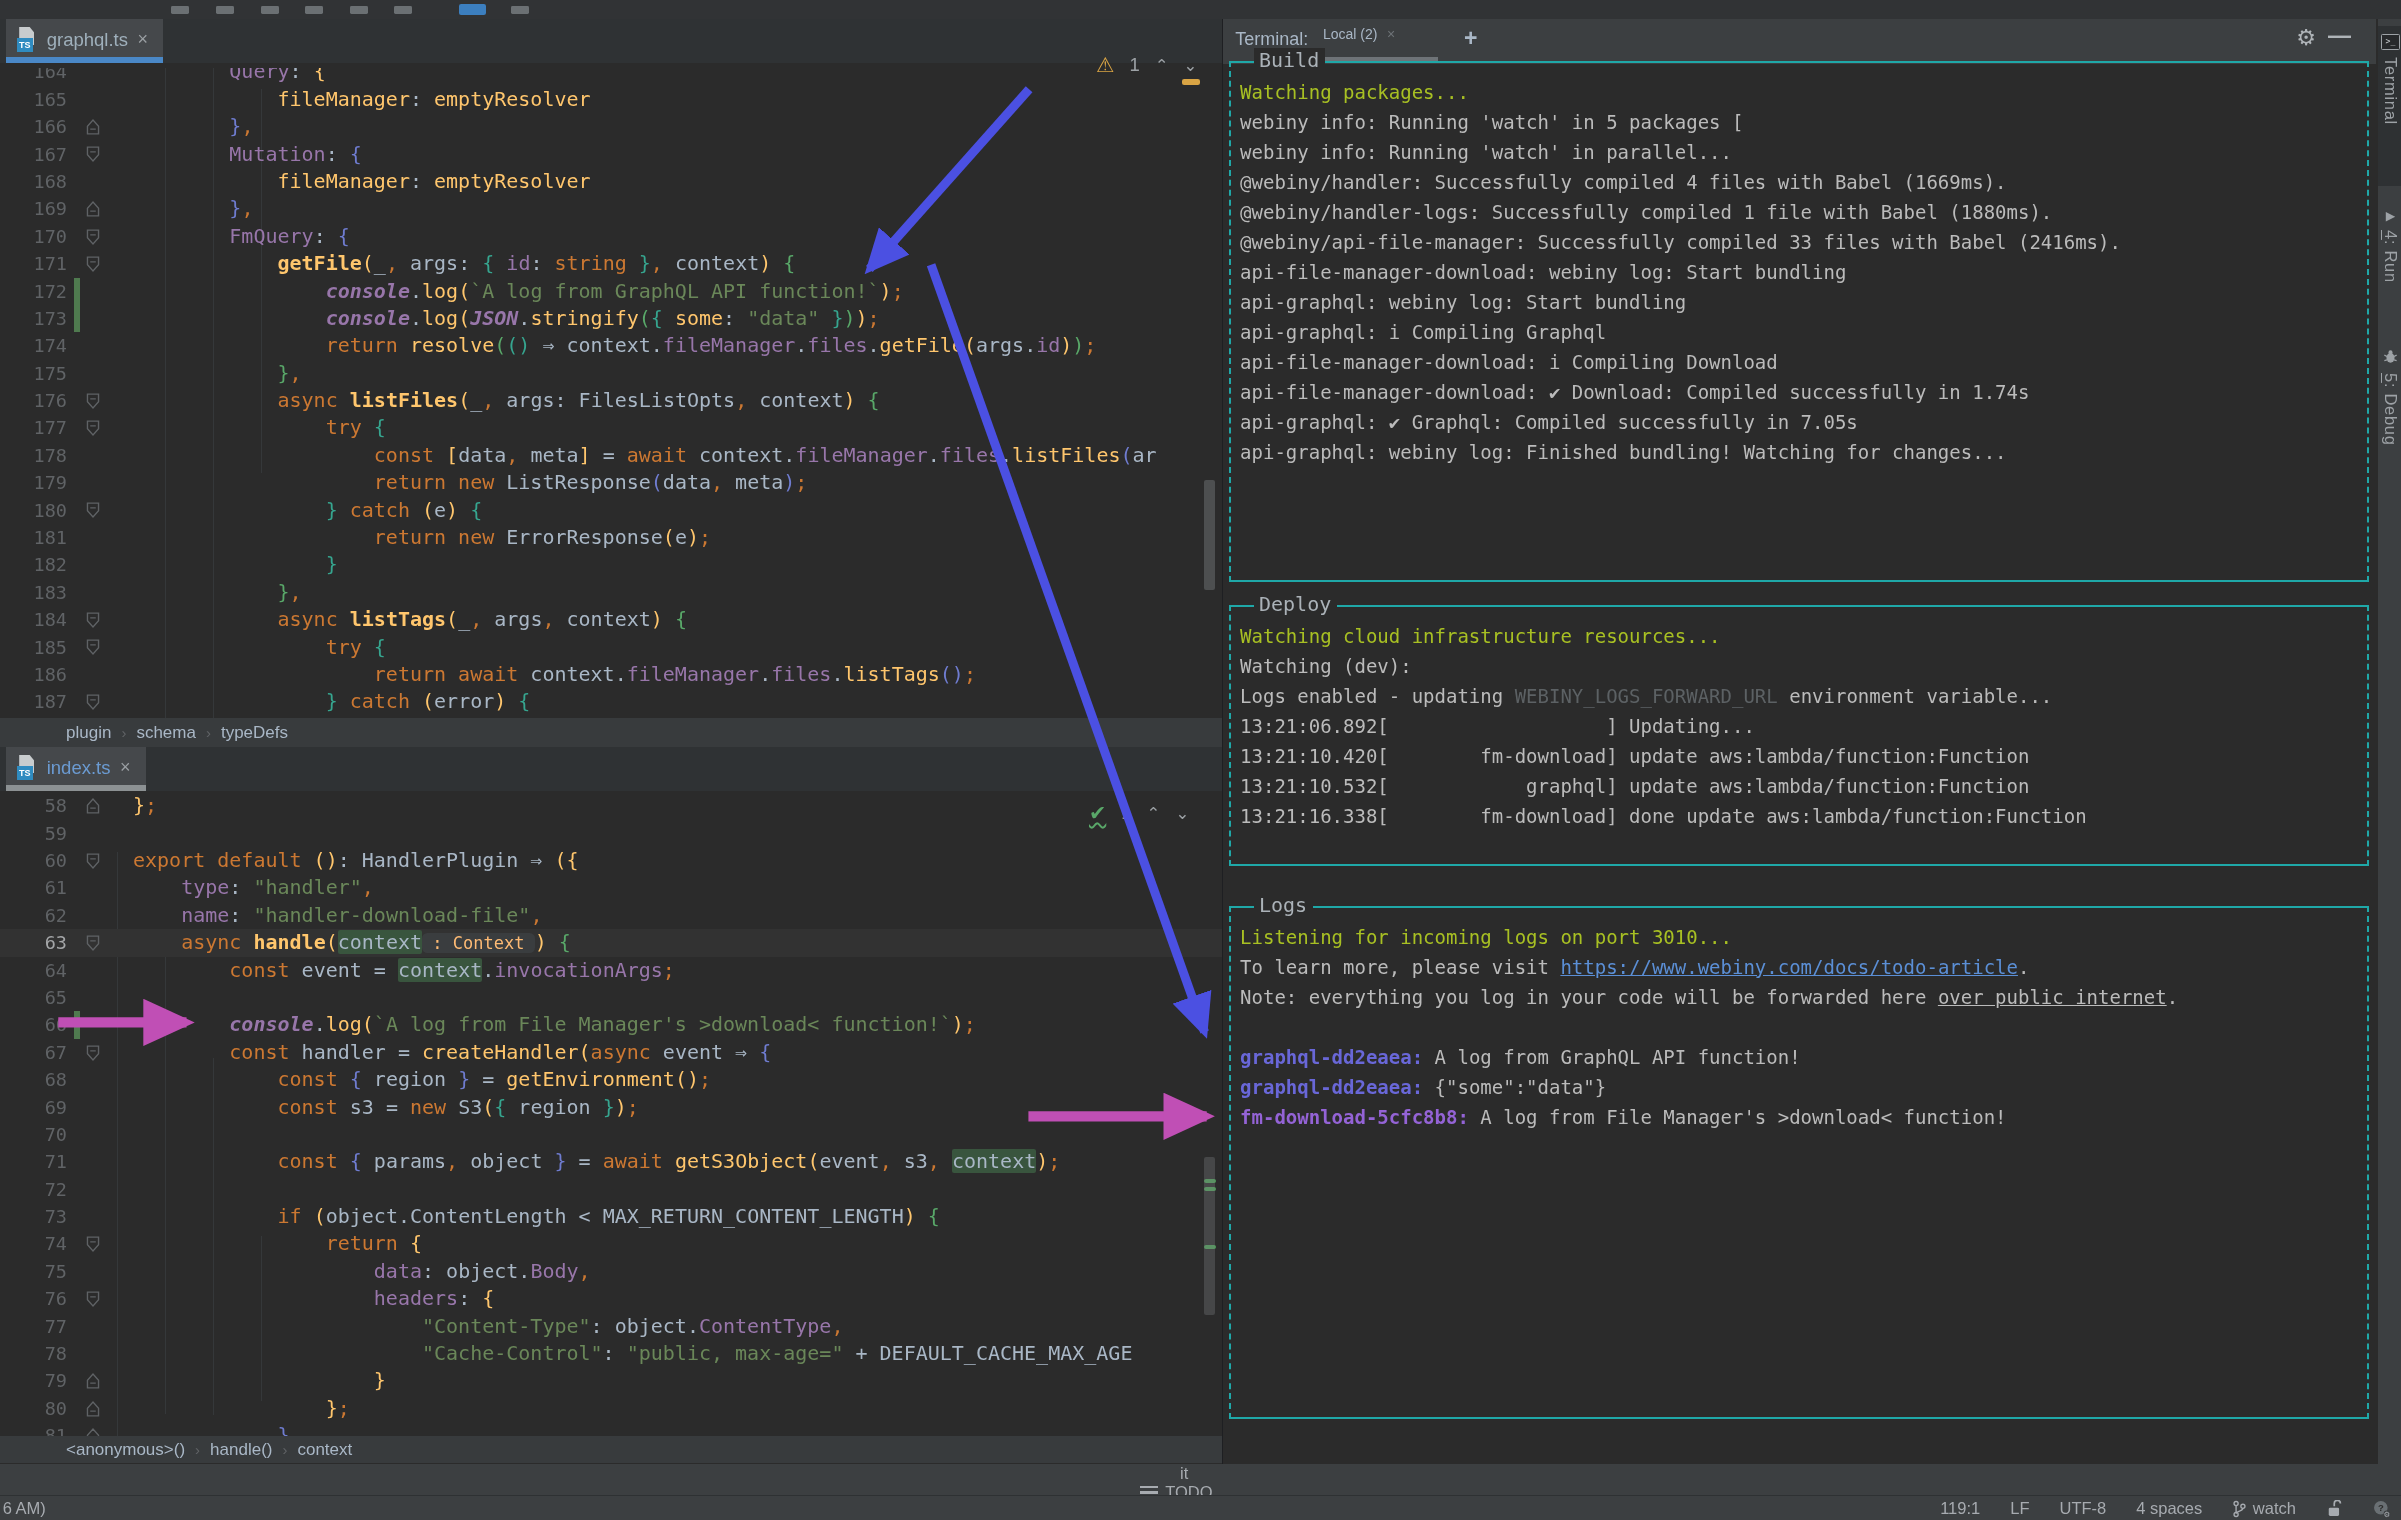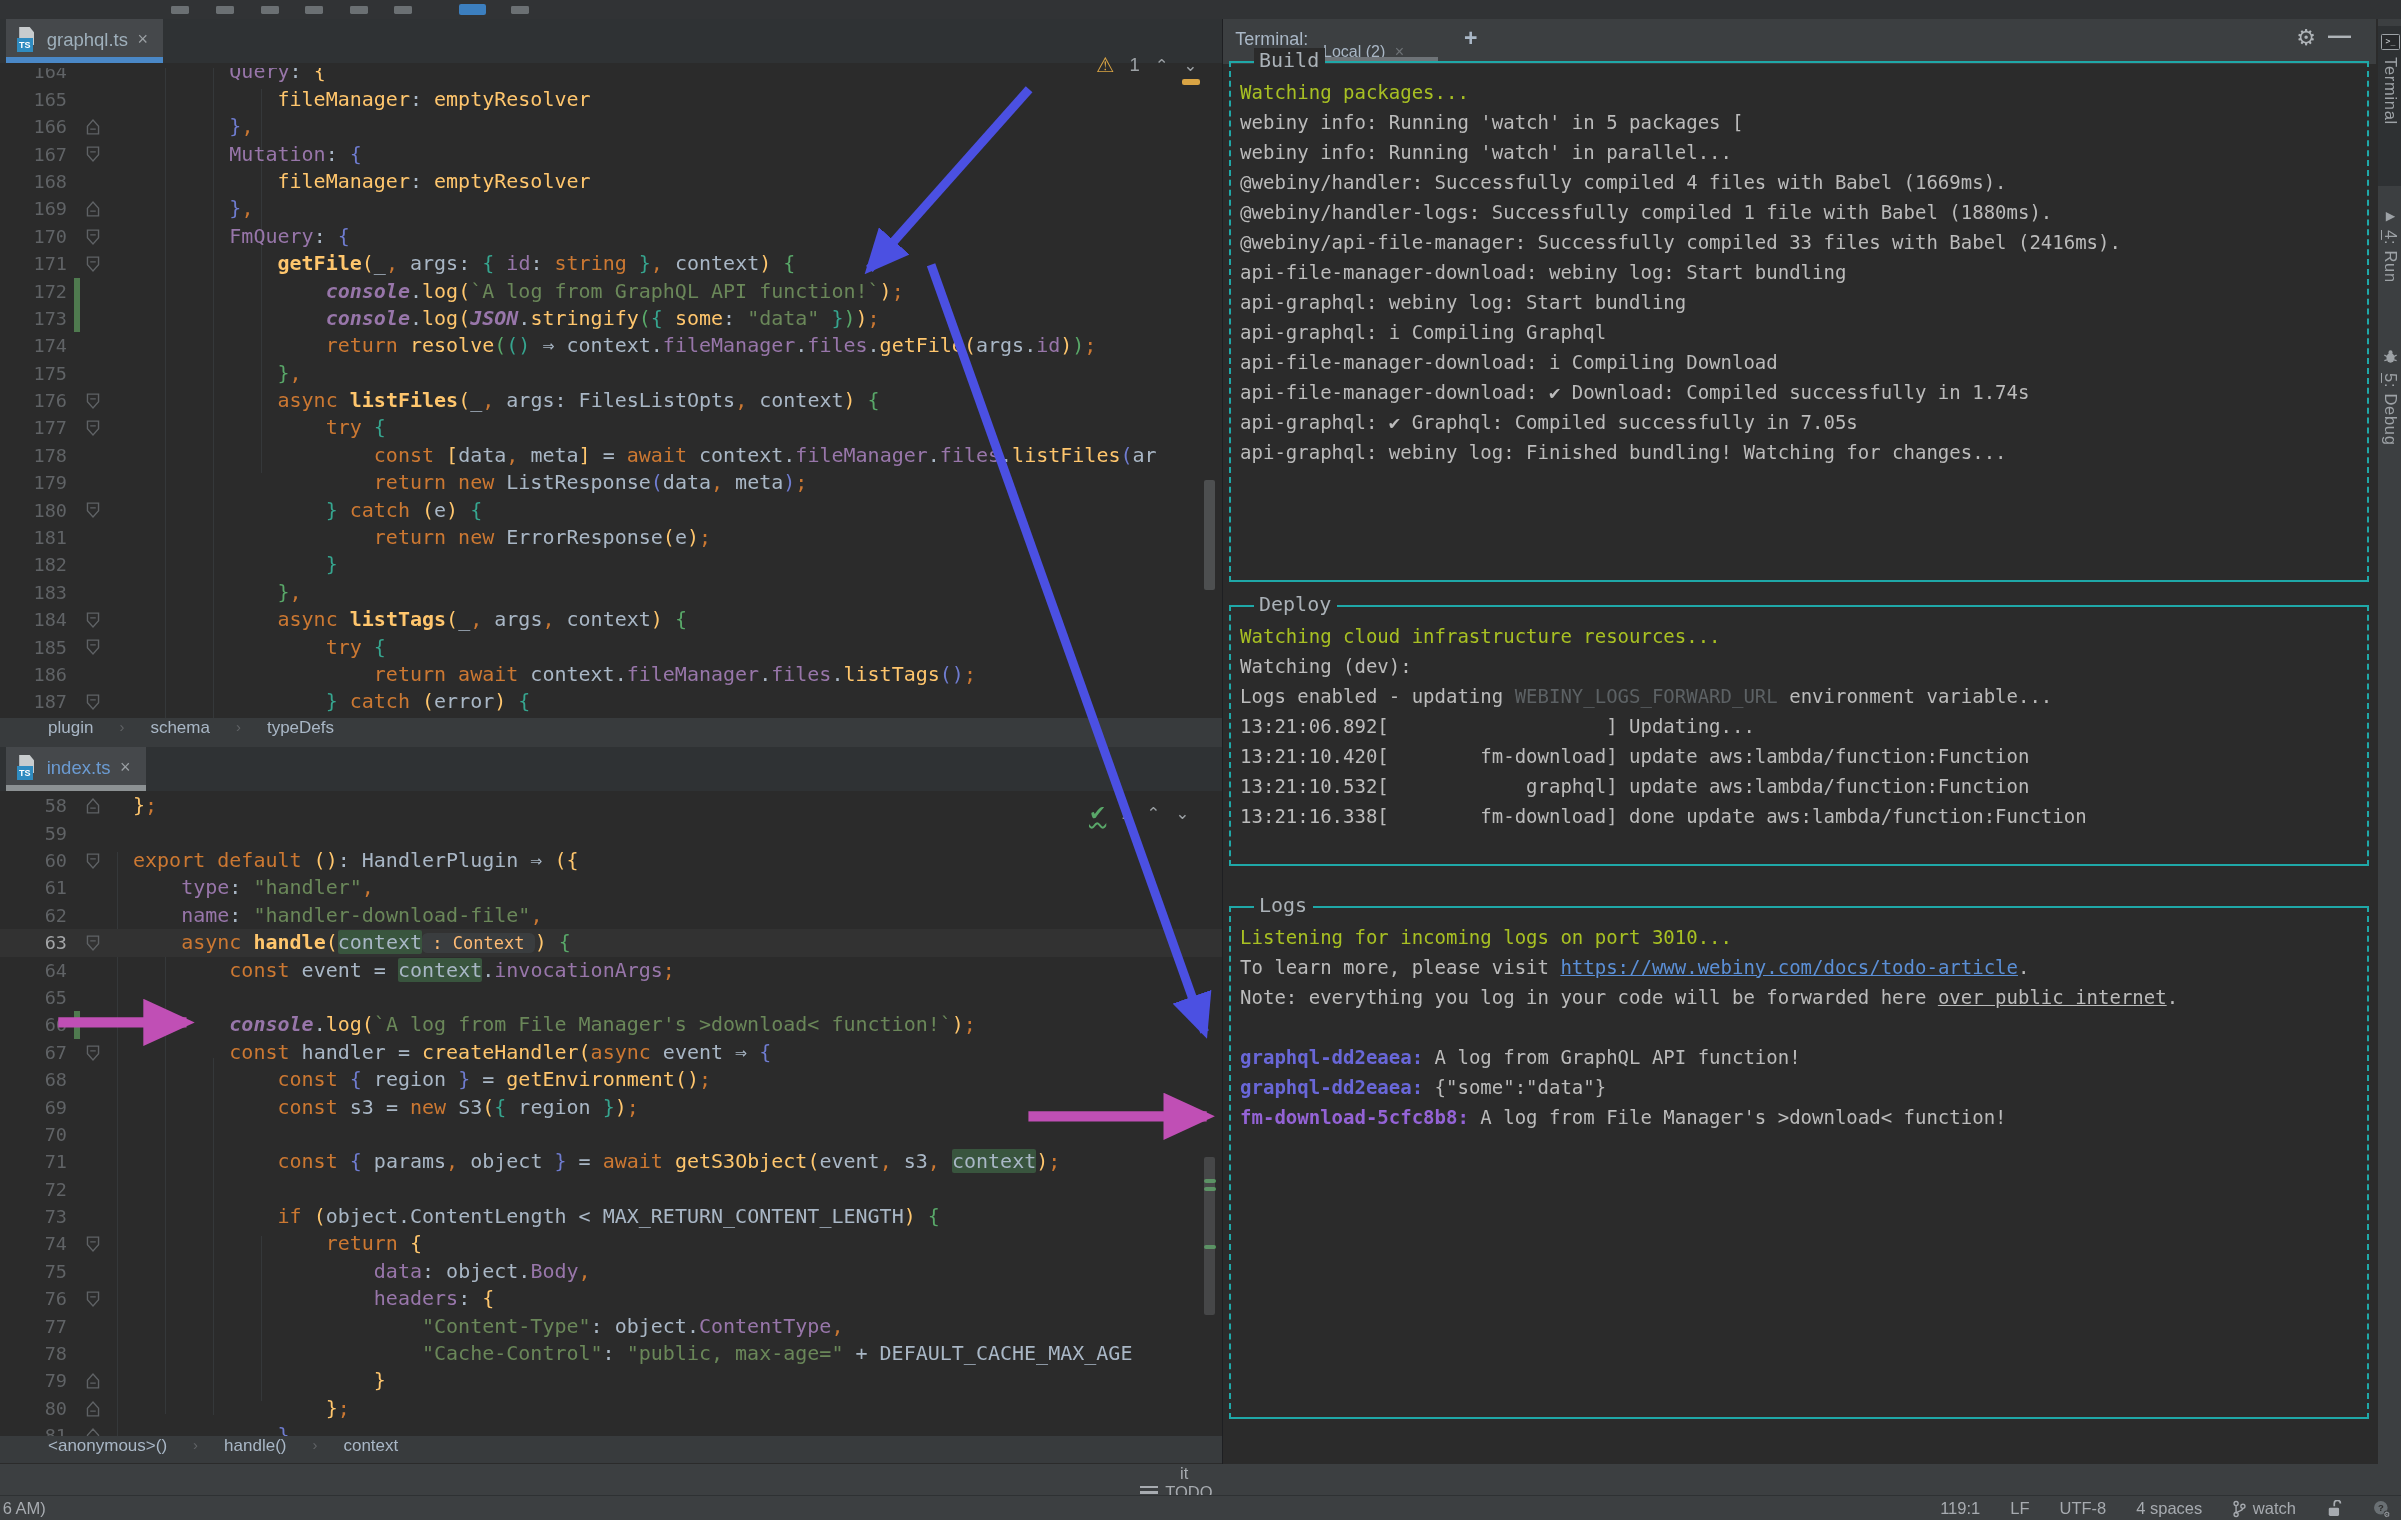--- a/index.html
+++ b/index.html
@@ -34,35 +34,35 @@
           font-size:20px;line-height:27.4px;color:#A9B7C6;}
   .iguide{position:absolute;width:0.7px;background:#35383A;}
   
   .tk-kw{color:#CC7832;} .tk-str{color:#6A8759;} .tk-fn{color:#FFC66D;}
   .tk-fnb{color:#FFC66D;font-weight:bold;} .tk-prop{color:#9876AA;} .tk-key{color:#9876AA;}
   .tk-gold{color:#FFC66D;} .tk-gray{color:#A9B7C6;} .tk-semi{color:#CC7832;}
   .tk-con{color:#9876AA;font-weight:bold;font-style:italic;}
   .tk-brY{color:#FFC66D;} .tk-brB{color:#6F7CD0;} .tk-brG{color:#59A869;} .tk-brT{color:#36A58F;}
   .tk-ctx{color:#A9B7C6;background:#39553E;border-radius:2.1px;}
   .tk-hint{color:#fdba74;background:#3A3D3F;border-radius:5.5px;font-size:17px;}
-  .crumbbar{position:absolute;left:0;width:1222px;background:#383B3D;display:flex;
-            gap:26px;padding-left:48px;box-sizing:border-box;color:#A9B7C6;font-size:17px;}
+  .crumbbar{position:absolute;left:0;width:1222px;background:#383B3D;display:flex;align-items:center;
+            gap:10px;padding-left:66px;box-sizing:border-box;color:#A9B7C6;font-size:17px;}
   .crumb-sep{color:#606366;font-size:15px;}
   
   .inspect{position:absolute;display:flex;align-items:center;gap:15px;color:#9DA2A6;font-size:18.5px;z-index:6;}
   .insp-chev{color:#9DA2A6;font-size:16.5px;}
   
   .stripe{position:absolute;border-radius:2.1px;z-index:5;}
   
   #term-sep{position:absolute;left:1222px;top:19px;width:1.4px;height:1445px;background:#1E1F22;}
   #terminal{position:absolute;left:1223px;top:19px;width:1153px;height:1445px;background:#2B2B2B;}
   #term-header{position:absolute;left:0;top:0;width:100%;height:45px;background:#3C3F41;}
   #term-title{position:absolute;left:12.3px;top:9.6px;font-size:18px;color:#A9B7C6;}
-  #term-tab{position:absolute;left:100px;top:24px;display:flex;align-items:center;gap:9.6px;
-            font-size:16px;color:#A9B7C6;}
+  #term-tab{position:absolute;left:100px;top:7px;display:flex;align-items:center;gap:9.6px;
+            font-size:14px;color:#A9B7C6;}
   #term-tab-underline{position:absolute;left:100px;top:38px;width:115px;height:5.5px;background:#6E7377;}
   #term-plus{position:absolute;left:241px;top:5.5px;color:#A9B7C6;font-size:23px;font-weight:bold;}
   #term-gear{position:absolute;right:60px;top:5.5px;color:#AFB4B8;font-size:22px;}
   #term-min{position:absolute;right:25px;top:2.7px;color:#AFB4B8;font-size:23px;font-weight:bold;}
   .tbox{position:absolute;left:5.5px;width:1140px;border:2.1px solid #1FA8A8;border-left-style:dashed;
         border-right-style:dashed;box-sizing:border-box;}
   .tbox-label{position:absolute;top:-15px;left:23px;background:#2B2B2B;padding:0 5.5px;color:#ABB2B8;
         font-family:"DejaVu Sans Mono",monospace;font-size:20px;}
   .tbox-body{padding:13.7px 6.9px 0 9.6px;}
   .tline{font-family:"DejaVu Sans Mono",monospace;font-size:19px;line-height:30px;white-space:pre;color:#BBBBBB;}

